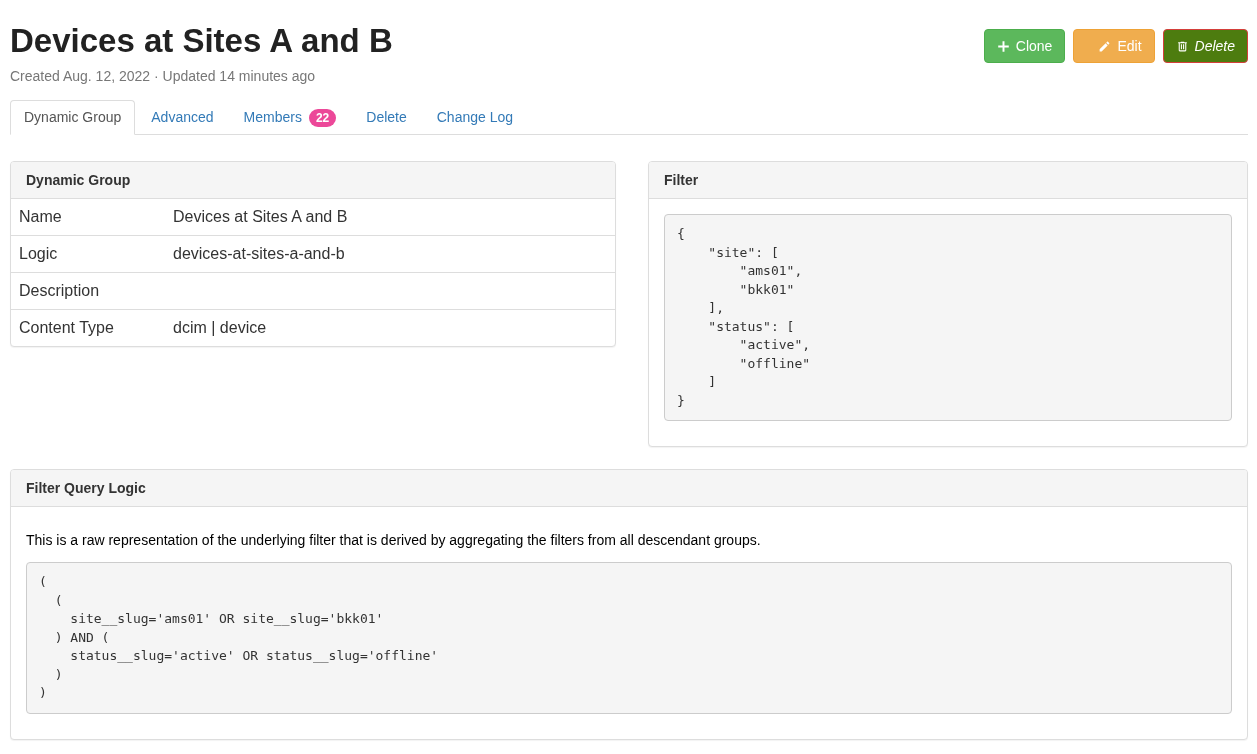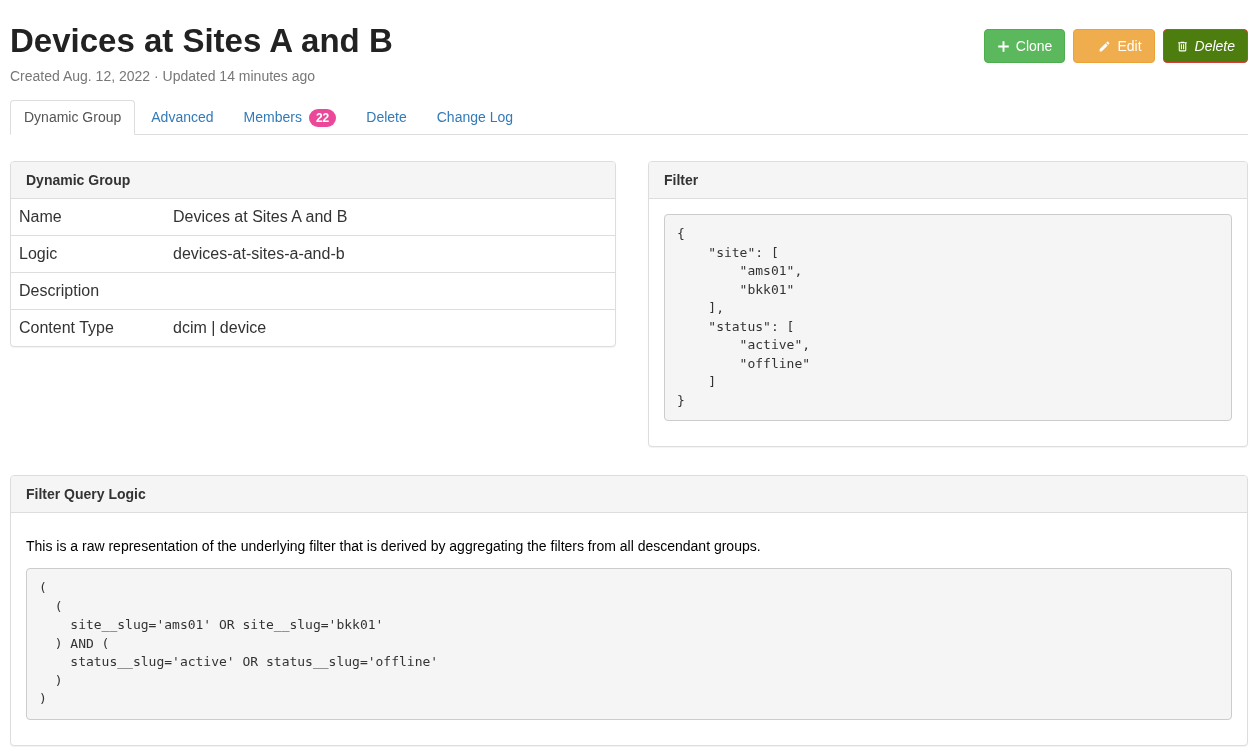--- a/index.html
+++ b/index.html
@@ -141,21 +141,21 @@
     border: 1px solid #ccc;
     border-radius: 4px;
     font-family: "DejaVu Sans Mono", monospace;
     font-size: 13px;
     line-height: 18.5px;
     color: #333;
     white-space: pre;
     overflow: auto;
   }
 
-  .panel-full { margin-top: 28px; }
+  .panel-full { margin-top: 22px; }
   .fql-description {
     margin: 8px 0 12px 0;
     font-size: 14px;
     line-height: 20px;
     color: #000000;
   }
 </style>
 </head>
 <body>
 

